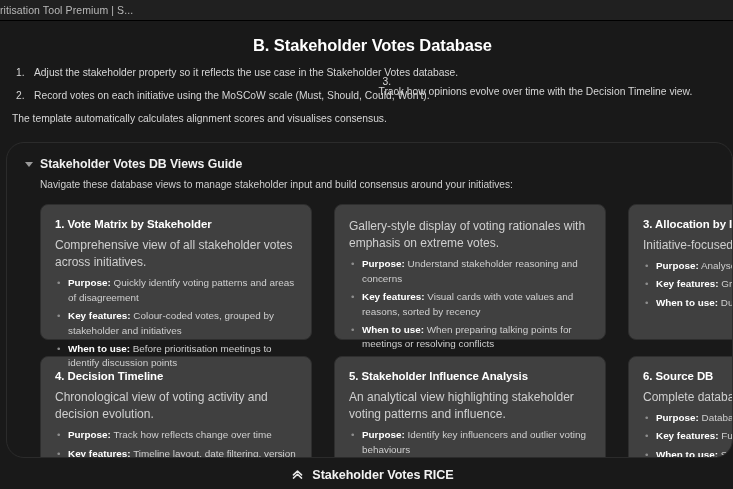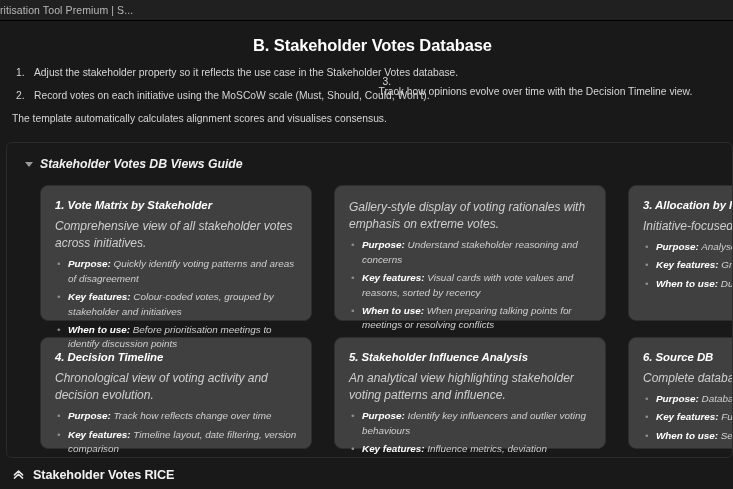--- a/index.html
+++ b/index.html
@@ -77,25 +77,24 @@
     line-height: 1.35;
     margin-top: 2px;
     white-space: nowrap;
   }
   .intro-col.right .intro-note { margin-top: 19px; }
 
   
   .toggle-block {
     margin: 16px 0 0 6px;
     border: 1px solid #2b2b2b;
-    border-radius: 6px;
+    border-radius: 18px;
     padding: 14px 0 18px 0;
     height: 316px;
     overflow: hidden;
-    font-style: italic;
   }
 
   .toggle-head {
     display: flex;
     align-items: center;
     gap: 7px;
     padding-left: 18px;
   }
   .caret {
     width: 0; height: 0;
@@ -168,20 +167,21 @@
     color: #8d8d8d;
   }
   ul.feats li b { color: #ffffff; font-weight: bold; }
 
   
   .bottom-toggle {
     display: flex;
     align-items: center;
     gap: 8px;
     margin: 10px 0 0 12px;
+    justify-content: center;
   }
   .chev-up { flex: 0 0 auto; display: block; }
   .bottom-title {
     font-size: 12.6px;
     font-weight: bold;
     color: #f2f2f2;
     white-space: nowrap;
     letter-spacing: -0.05px;
   }
 </style>
@@ -221,20 +221,21 @@
     </div>
   </div>
 
   <div class="toggle-block">
 
     <div class="toggle-head">
       <span class="caret"></span>
       <span class="toggle-title">Stakeholder Votes DB Views Guide</span>
     </div>
 
+    <div class="toggle-sub">Navigate these database views to manage stakeholder input and build consensus around your initiatives:</div>
 
     <div class="grid">
 
       <div class="card tall">
         <div class="card-title">1. Vote Matrix by Stakeholder</div>
         <div class="card-desc">Comprehensive view of all stakeholder votes across initiatives.</div>
         <ul class="feats">
           <li><span class="dot">•</span><b>Purpose:</b><span> Quickly identify voting patterns and areas of disagreement</span></li>
           <li><span class="dot">•</span><b>Key features:</b><span> Colour-coded votes, grouped by stakeholder and initiatives</span></li>
           <li><span class="dot">•</span><b>When to use:</b><span> Before prioritisation meetings to identify discussion points</span></li>

